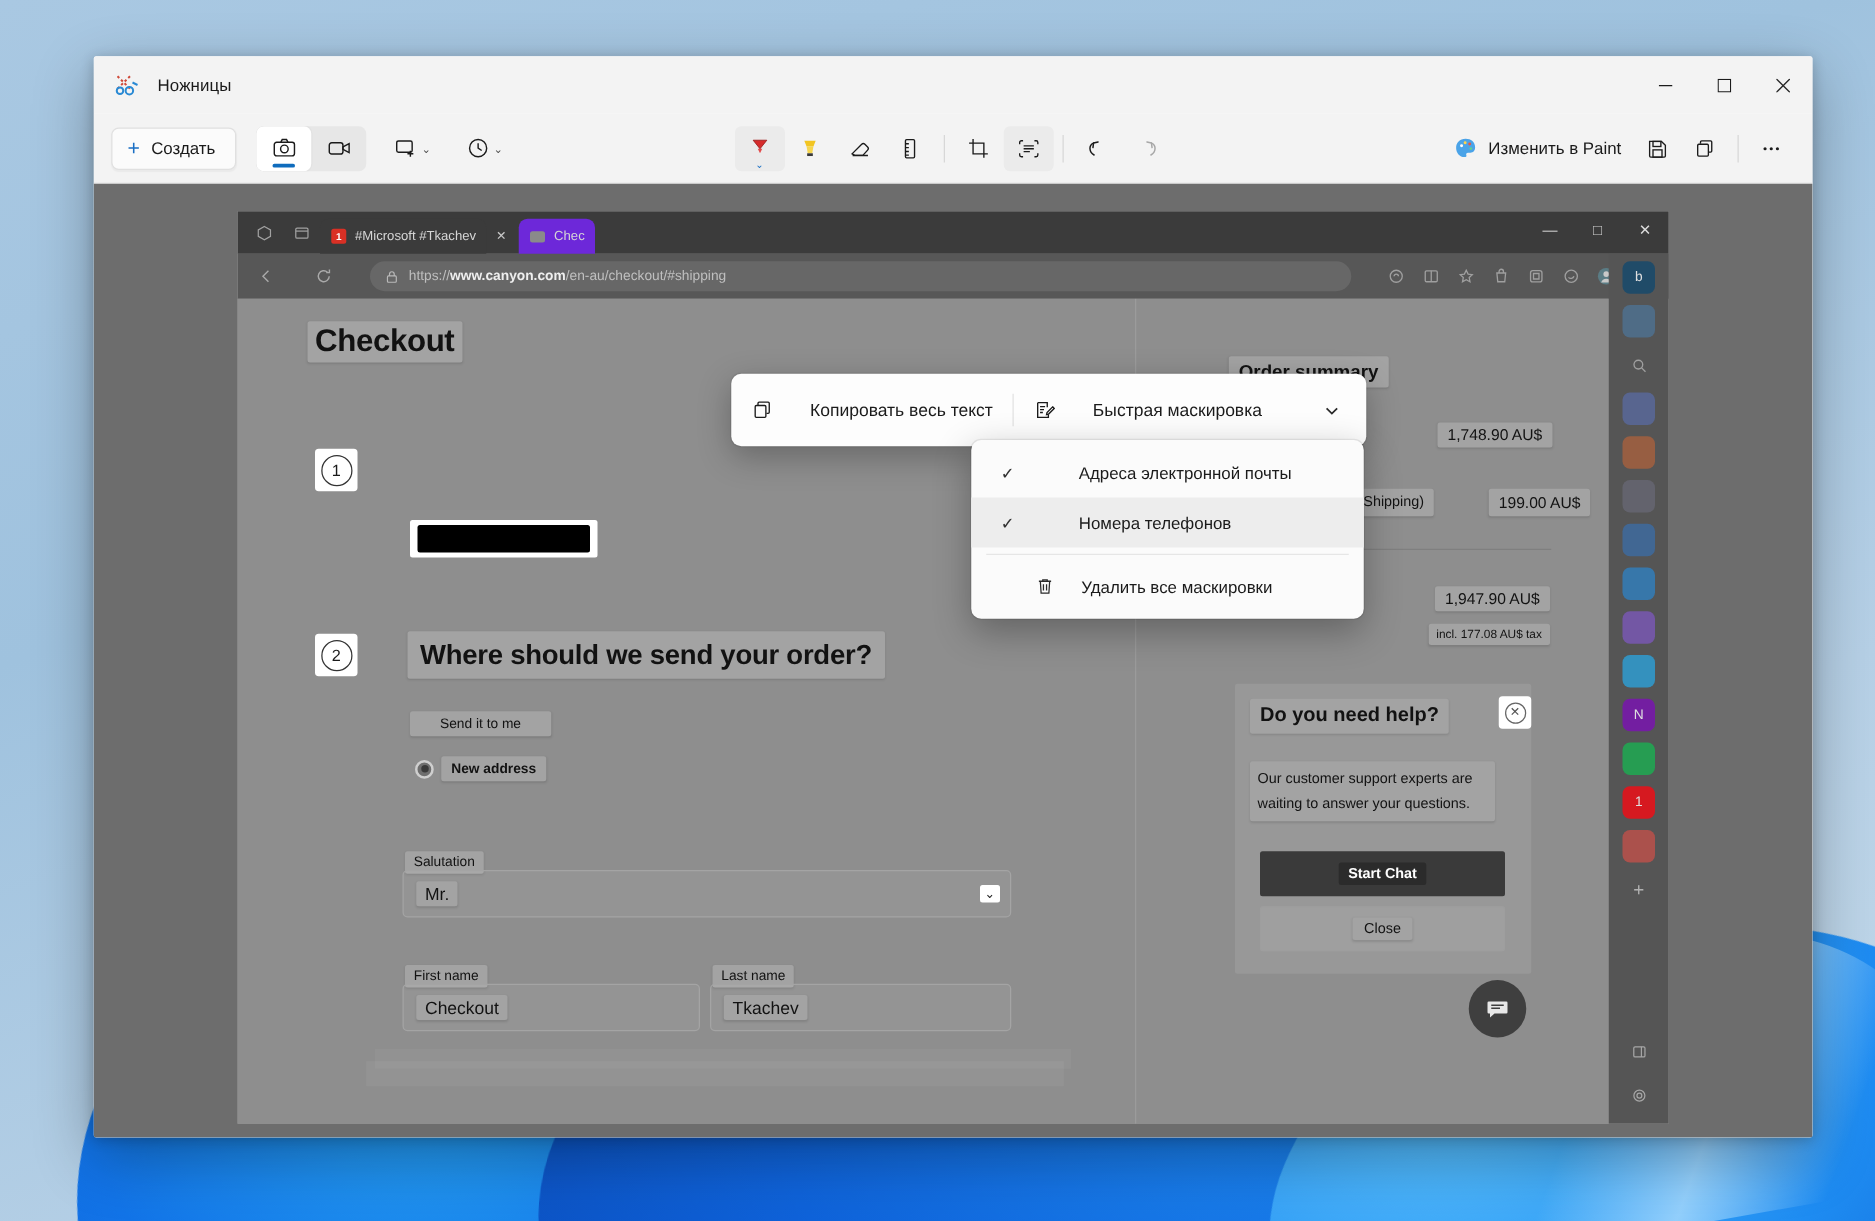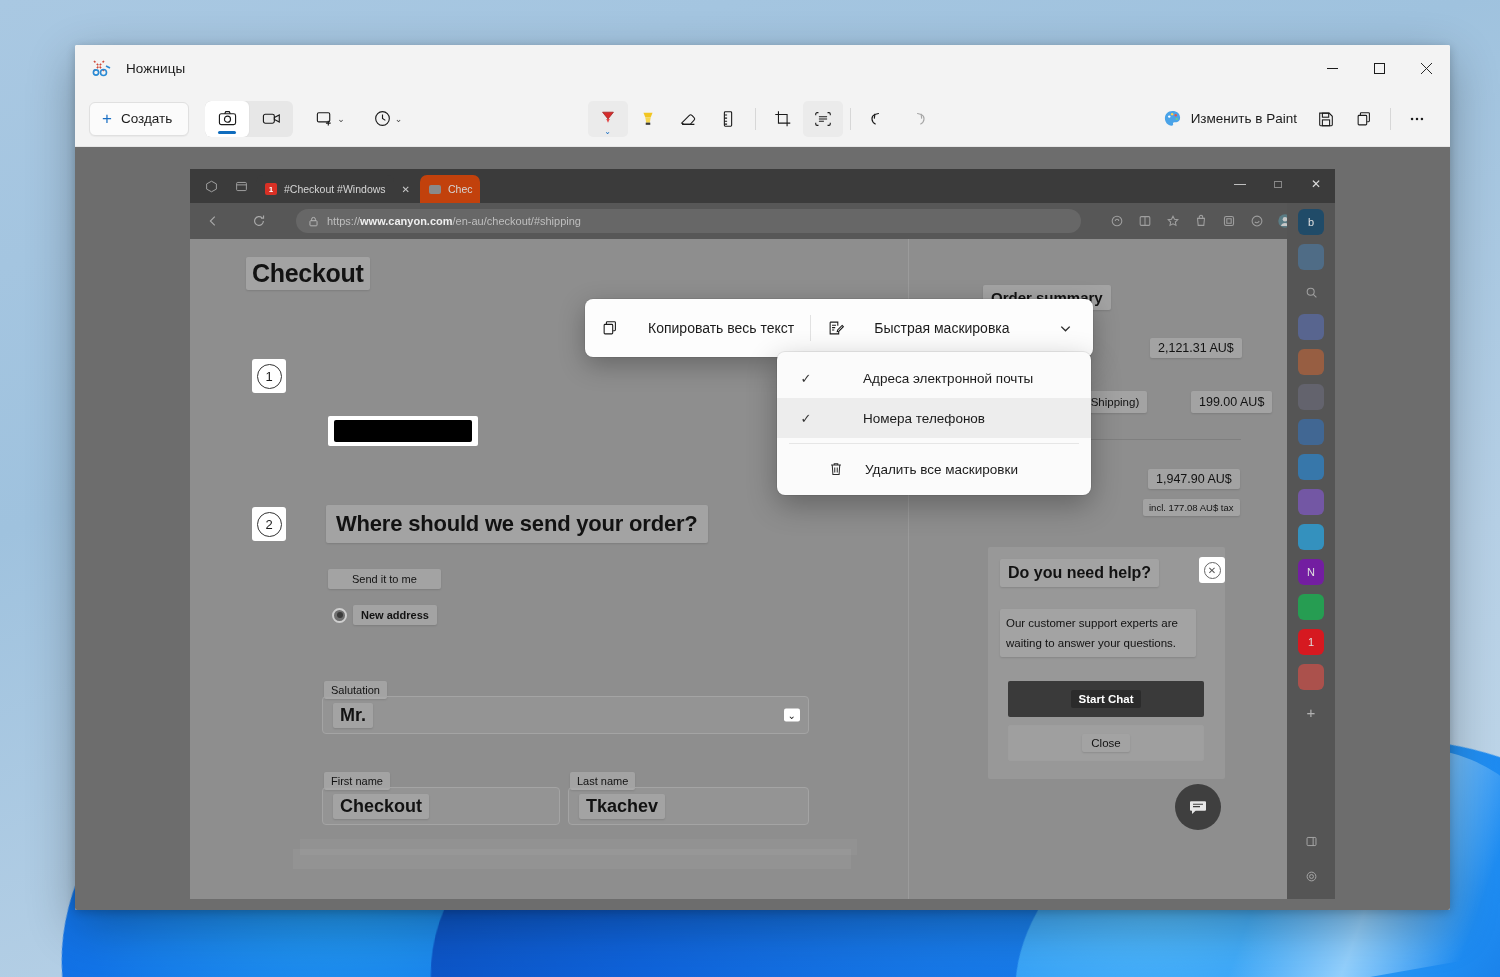--- a/index.html
+++ b/index.html
@@ -143,21 +143,21 @@
   .br-tabstrip {
     height: 34px; background: #3b3b3b; display: flex; align-items: flex-end; padding-left: 6px;
   }
   .br-ico { width: 30px; height: 34px; display: flex; align-items: center; justify-content: center; opacity: .72; }
   .br-tab {
     height: 28px; display: flex; align-items: center; gap: 7px;
     padding: 0 8px 0 9px; border-radius: 7px 7px 0 0;
     font-size: 10.5px; color: #d6d6d6; margin-bottom: 0px; max-width: 170px;
   }
   .br-tab.inactive { background: #3b3b3b; }
-  .br-tab.active { background: #c2410c; }
+  .br-tab.active { background: #6d28d9; }
   .fav-red { width: 12px; height: 12px; background: #d93025; border-radius: 2px; display:flex;align-items:center;justify-content:center;color:#fff;font-size:8px;font-weight:700;}
   .fav-grey { width: 12px; height: 9px; background: #8a8a8a; border-radius: 2px; }
   .tabclose { font-size: 10px; color: #c9c9c9; margin-left: 4px; }
 
   .br-addrbar {
     height: 36px; background: #575757; display: flex; align-items: center; gap: 16px; padding: 0 8px;
   }
   .br-navico { width: 30px; height: 30px; display: flex; align-items: center; justify-content: center; opacity: .75; }
   .br-url {
     flex: 1 1 auto; height: 24px; background: #676767; border-radius: 12px;
@@ -207,21 +207,21 @@
     width: 15px; height: 15px; border-radius: 50%; background: #6f6f6f; border: 2px solid #cfcfcf;
     display: flex; align-items: center; justify-content: center;
   }
   .radio::after { content:""; width:6px; height:6px; border-radius:50%; background:#3a3a3a; }
 
   .field-box {
     position: absolute; background: rgba(255,255,255,.06);
     border: 1px solid #a4a4a4; border-radius: 4px;
     display: flex; align-items: center; padding: 0 10px;
   }
-  .field-val { font-size: 18px; font-weight: bold; }
+  .field-val { font-size: 14px; }
   .field-label { position: absolute; font-size: 11px; }
   .dd-chev { position: absolute; right: 8px; top: 50%; transform: translateY(-50%); background:#fff; border-radius:2px; padding:1px 4px; font-size:10px;color:#222;}
 
   
   .os-title { position: absolute; font-size: 15px; font-weight: 700; }
   .os-row { position: absolute; font-size: 11.5px; }
   .os-amt { position: absolute; font-size: 12.5px; }
   .os-rule { position: absolute; height: 1px; background: #7f7f7f; }
   .help-x { position: absolute; right: 0px; top: 10px; width: 26px; height: 26px; background:#fff; border-radius:3px; display:flex;align-items:center;justify-content:center;}
   .help-x i { width: 17px; height: 17px; border: 1.2px solid #666; border-radius: 50%; display:flex;align-items:center;justify-content:center;font-style:normal;font-size:10px;color:#555;}
@@ -458,21 +458,21 @@
             </svg>
         </div>
         <div class="br-ico">
           <svg width="13" height="13" viewBox="0 0 16 16" fill="none" stroke="#c9c9c9" stroke-width="1.2">
             <rect x="2" y="3" width="12" height="10" rx="1.3"></rect>
               <path d="M2 6 h12"></path>
             </svg>
         </div>
         <div class="br-tab inactive">
           <span class="fav-red">1</span>
-          <span>#Checkout #Windows</span>
+          <span>#Microsoft #Tkachev</span>
         </div>
         <span class="tabclose" style="margin:0 10px 8px 8px;">✕</span>
         <div class="br-tab active">
           <span class="fav-grey"></span>
           <span>Chec</span>
         </div>
         <div class="br-winctl">
           <div>—</div>
           <div>□</div>
           <div class="x">✕</div>
@@ -613,21 +613,21 @@
 
         <div style="position:absolute; left:103px; top:610px; width:558px; height:20px; background:rgba(255,255,255,.05);"></div>
 
         <div class="os-title" style="left:793px; top:46px;">
           <span class="wb" style="padding:4px 8px;">Order summary</span>
         </div>
         <div class="os-row" style="left:791px; top:100px;">
           <span class="wb" style="padding:4px 8px;">Subtotal</span>
         </div>
         <div class="os-amt" style="left:960px; top:99px;">
-          <span class="wb" style="padding:3px 8px;">2,121.31 AU$</span>
+          <span class="wb" style="padding:3px 8px;">1,748.90 AU$</span>
         </div>
         <div class="os-row" style="left:791px; top:152px;">
           <span class="wb" style="padding:5px 8px;">Shipping (Standard Shipping)</span>
         </div>
         <div class="os-amt" style="left:1001px; top:152px;">
           <span class="wb" style="padding:4px 8px;">199.00 AU$</span>
         </div>
         <div class="os-rule" style="left:791px; top:200px; width:260px;"></div>
         <div class="os-row" style="left:791px; top:231px;">
           <span class="wb" style="padding:4px 8px;">Total</span>

